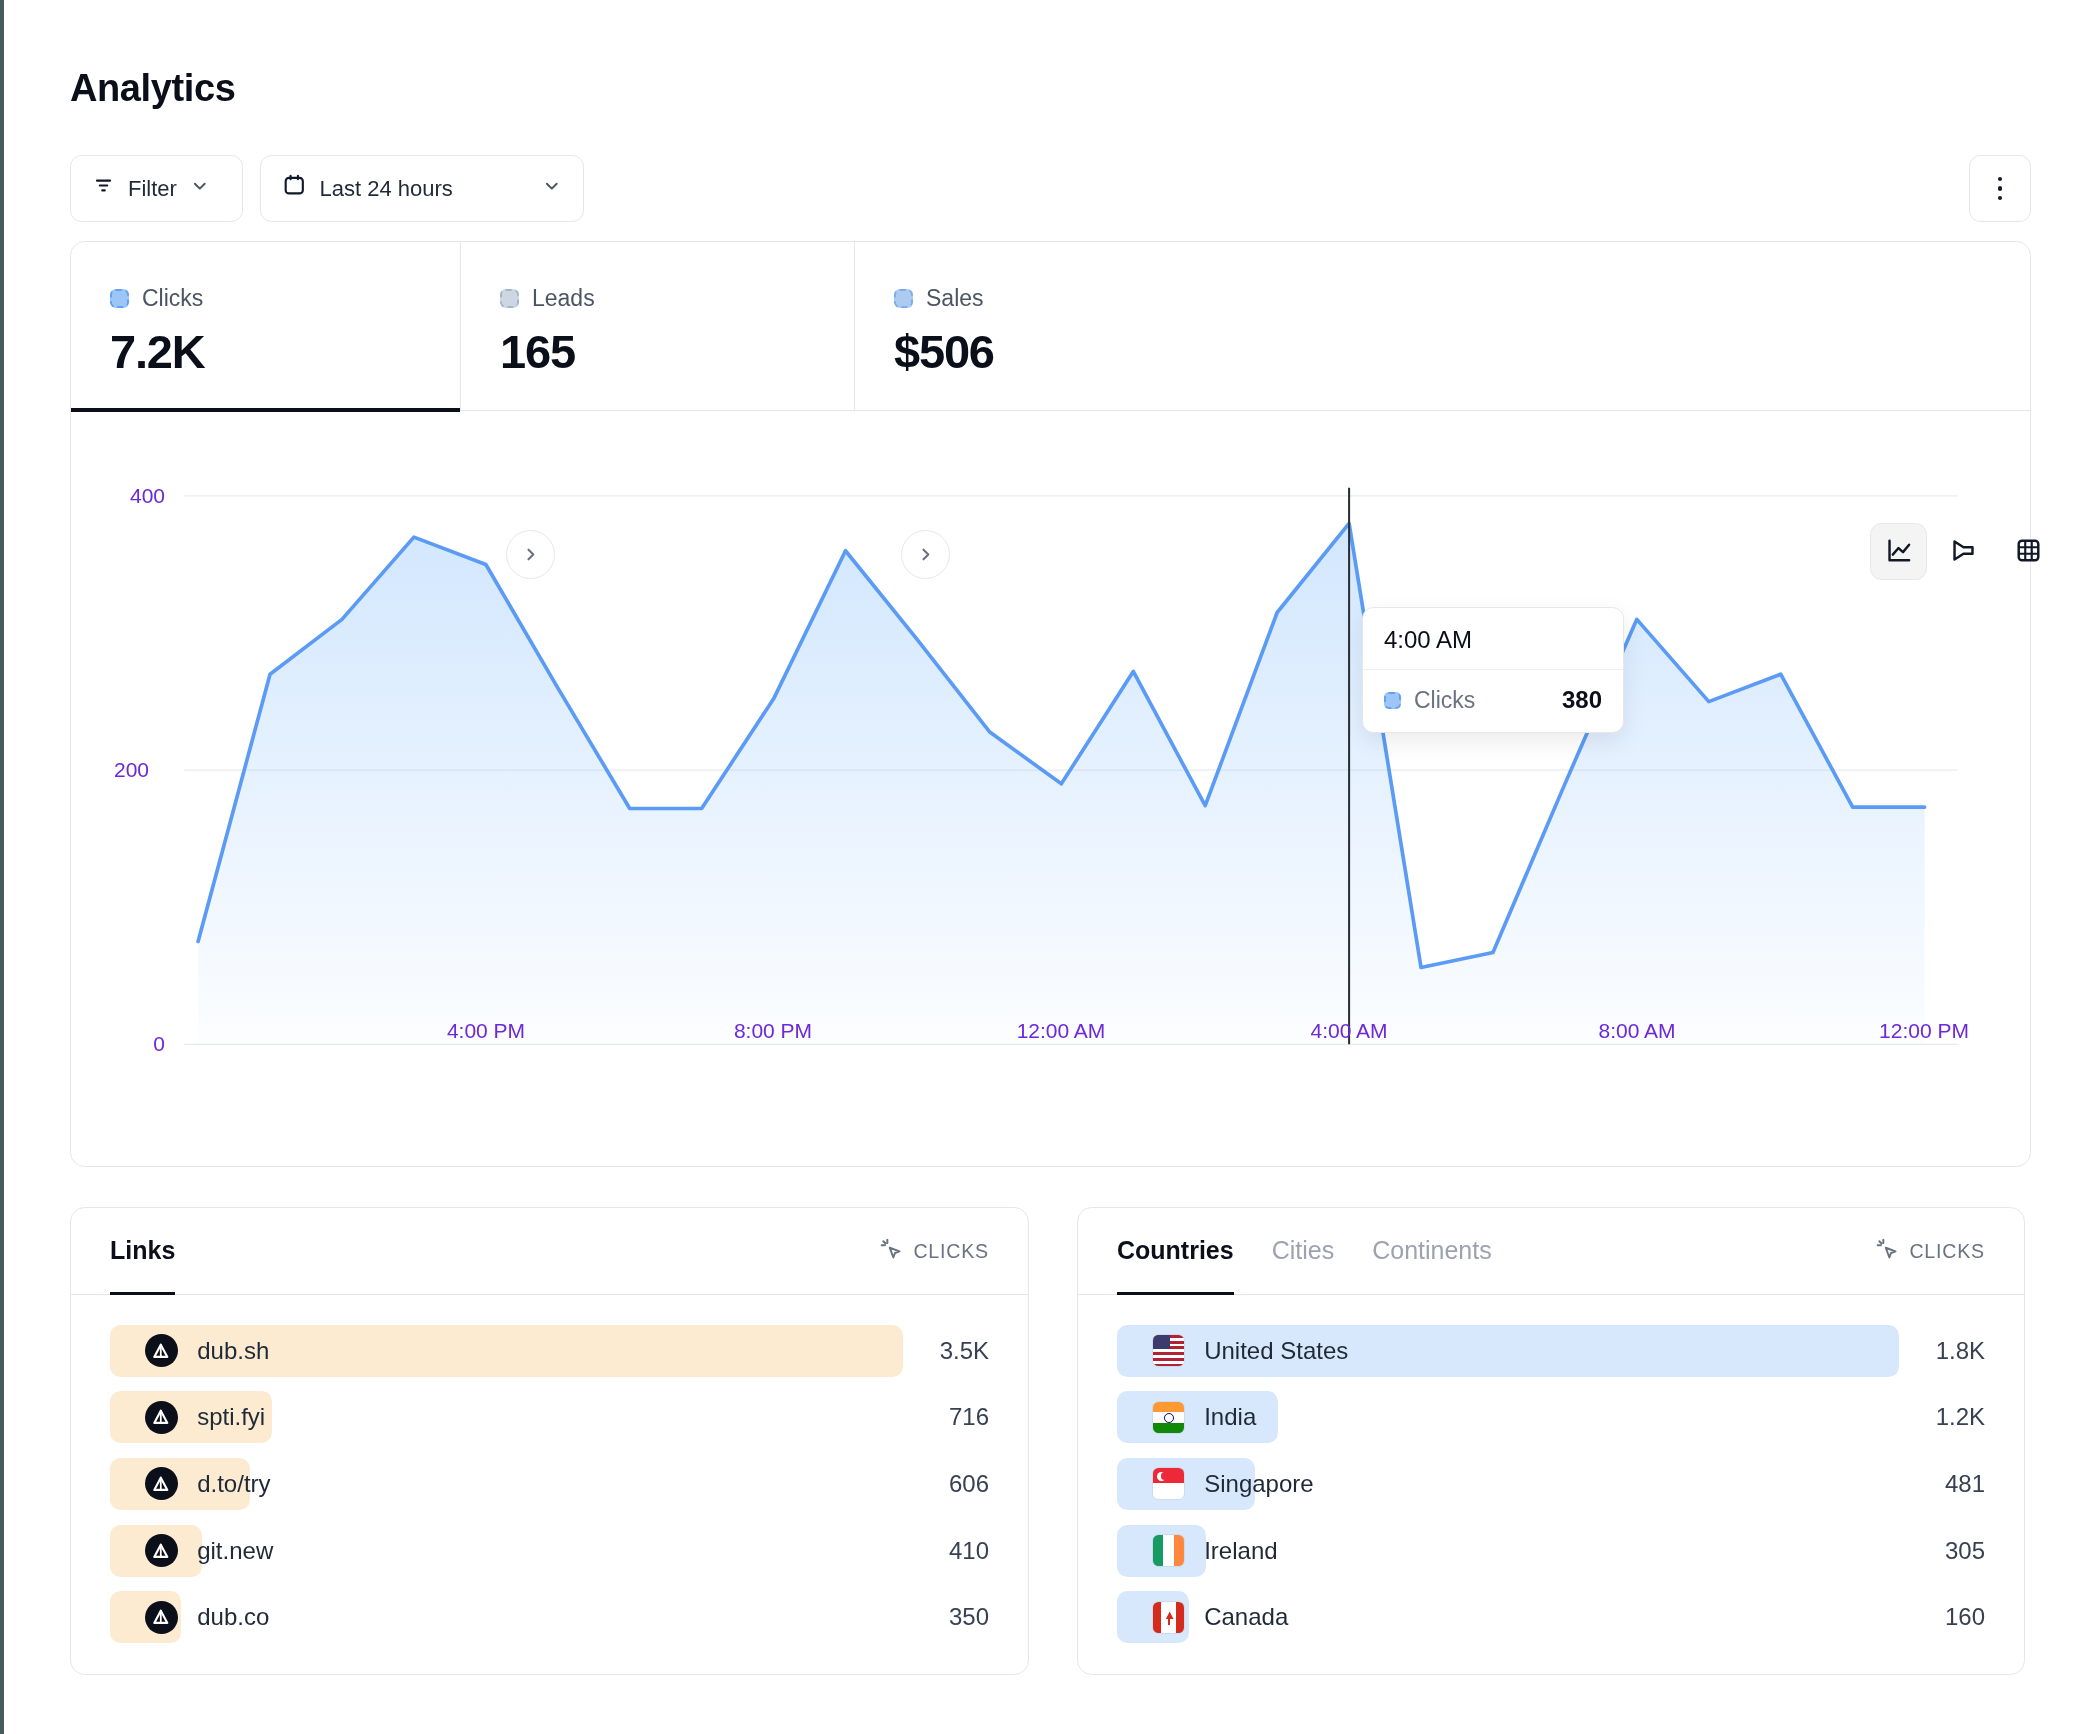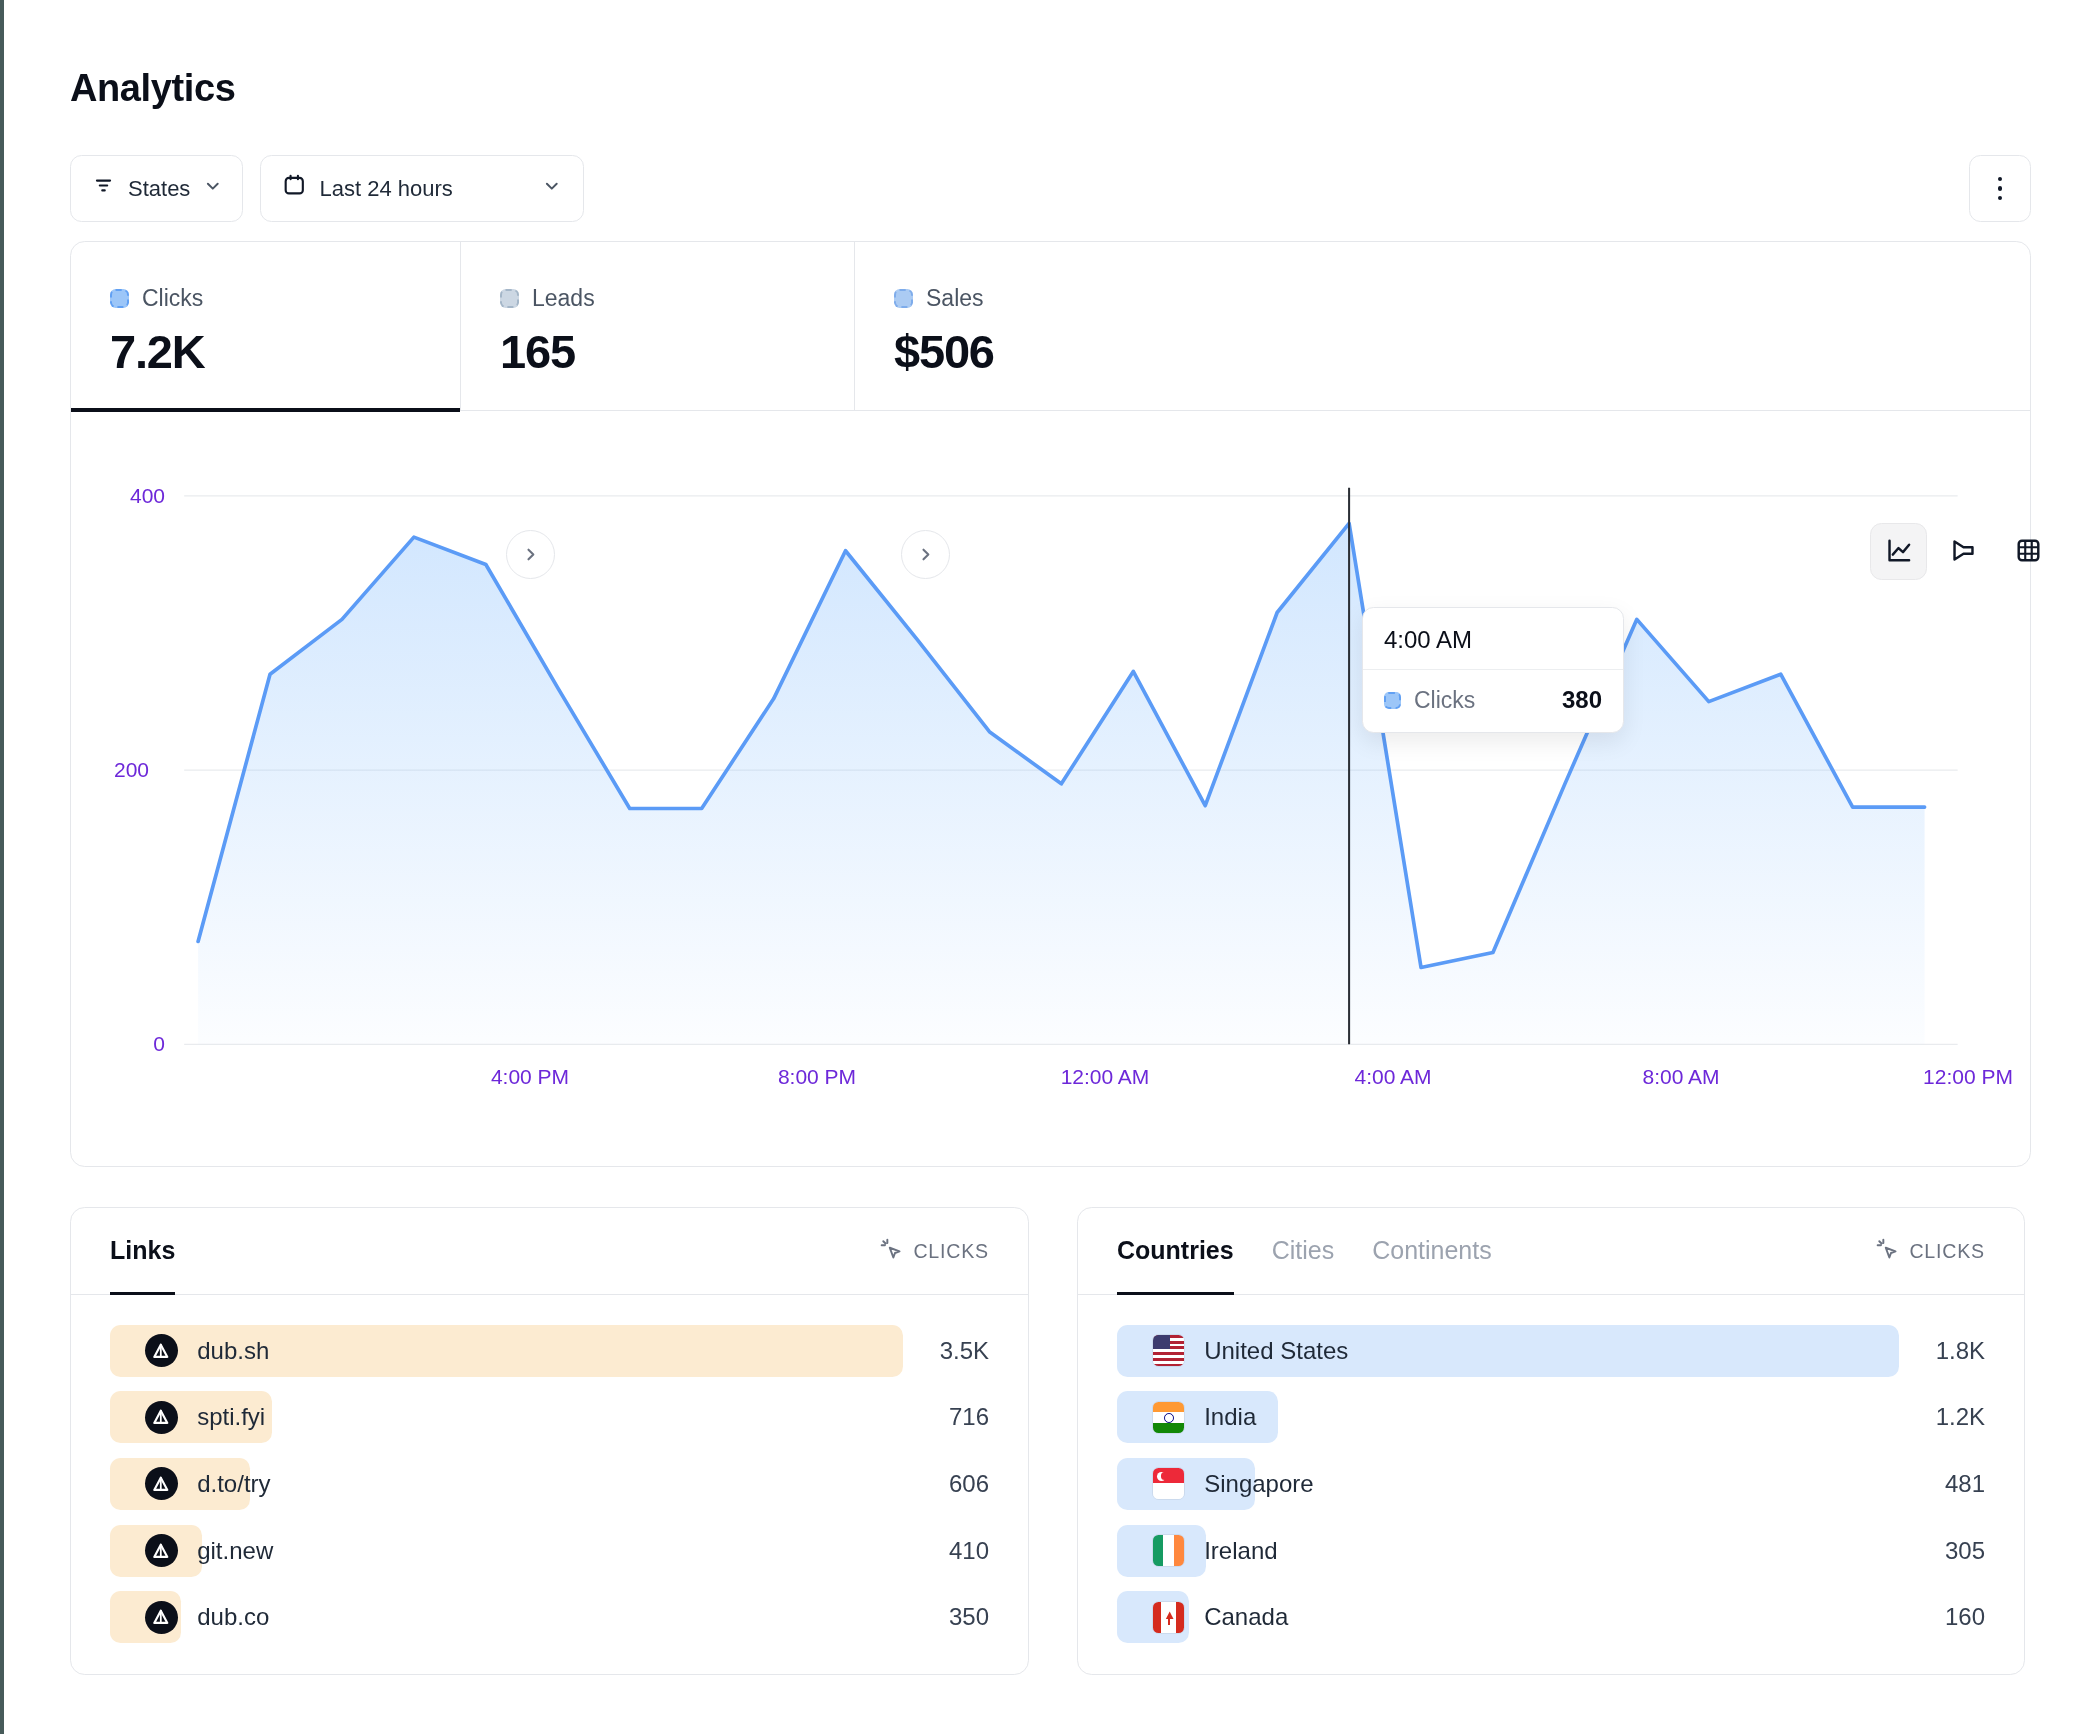--- a/index.html
+++ b/index.html
@@ -41,21 +41,21 @@
   .cell-chevron { position:absolute; top:288px; width:49px; height:49px; border-radius:50%; background:#fff; border:1.2px solid #e5e7eb; display:flex; align-items:center; justify-content:center; z-index:3; cursor:pointer; }
   .cell-chevron.p0 { left:435px; } .cell-chevron.p1 { left:830px; }
 
   .view-toggle { position:absolute; top:281px; left:1799px; display:flex; align-items:center; gap:8.2px; z-index:3; }
   .icon-btn { width:57px; height:57px; border-radius:11.5px; display:flex; align-items:center; justify-content:center; cursor:pointer; }
   .icon-btn.active { background:#f4f4f5; border:1.2px solid #e8e8ea; }
 
   .chart-layer { position:absolute; left:0; top:0; width:2096px; height:1735px; pointer-events:none; }
   .axis-label { position:absolute; font-size:21px; color:#6d28d9; white-space:nowrap; }
   .y-label { text-align:right; width:65px; transform:translateY(-50%); }
-  .x-label { transform:translateX(-50%); top:1065px;margin-left:44px; }
+  .x-label { transform:translateX(-50%); top:1019px; }
 
   .tooltip { position:absolute; left:1362px; top:607px; width:262px; background:#fff; border:1.2px solid #e5e7eb; border-radius:11.5px; box-shadow:0 8.2px 23px rgba(0,0,0,0.08); z-index:6; }
   .tooltip-title { padding:18px 21px 14.7px; font-size:24px; font-weight:500; color:#0b0f19; border-bottom:1.2px solid #eceef0; }
   .tooltip-row { padding:16.4px 21px 18px; display:flex; align-items:center; gap:13px; }
   .tooltip-marker { width:17px; height:17px; border-radius:4.9px; background:var(--marker-clicks-bg); border:2px dashed var(--marker-clicks-border); }
   .tooltip-series { font-size:23px; color:#6b7280; flex:1; }
   .tooltip-value { font-size:24px; font-weight:700; color:#0b0f19; }
 
   .panel { position:absolute; top:1207px; height:468px; background:#fff; border:1.2px solid #e5e7eb; border-radius:14.7px; }
   .panel-links { left:70px; width:959px; }
@@ -85,21 +85,21 @@
 <div class="left-strip"></div>
 
 <h1 class="page-title">Analytics</h1>
 
 <div class="btn btn-filter">
   <span>
     <svg width="23" height="23" viewBox="0 0 28 28" fill="none">
         <path d="M6 8h16M9.5 14h9M12.5 20h3" stroke="#111827" stroke-width="2.6" stroke-linecap="round"></path>
       </svg>
   </span>
-  <span>States</span>
+  <span>Filter</span>
   <span>
     <svg width="19.6" height="19.6" viewBox="0 0 24 24" fill="none">
         <path d="M6 9.5l6 6 6-6" stroke="#4b5563" stroke-width="2.4" stroke-linecap="round" stroke-linejoin="round"></path>
       </svg>
   </span>
 </div>
 
 <div class="btn btn-date">
   <span>
     <svg width="24.5" height="24.5" viewBox="0 0 30 30" fill="none">

